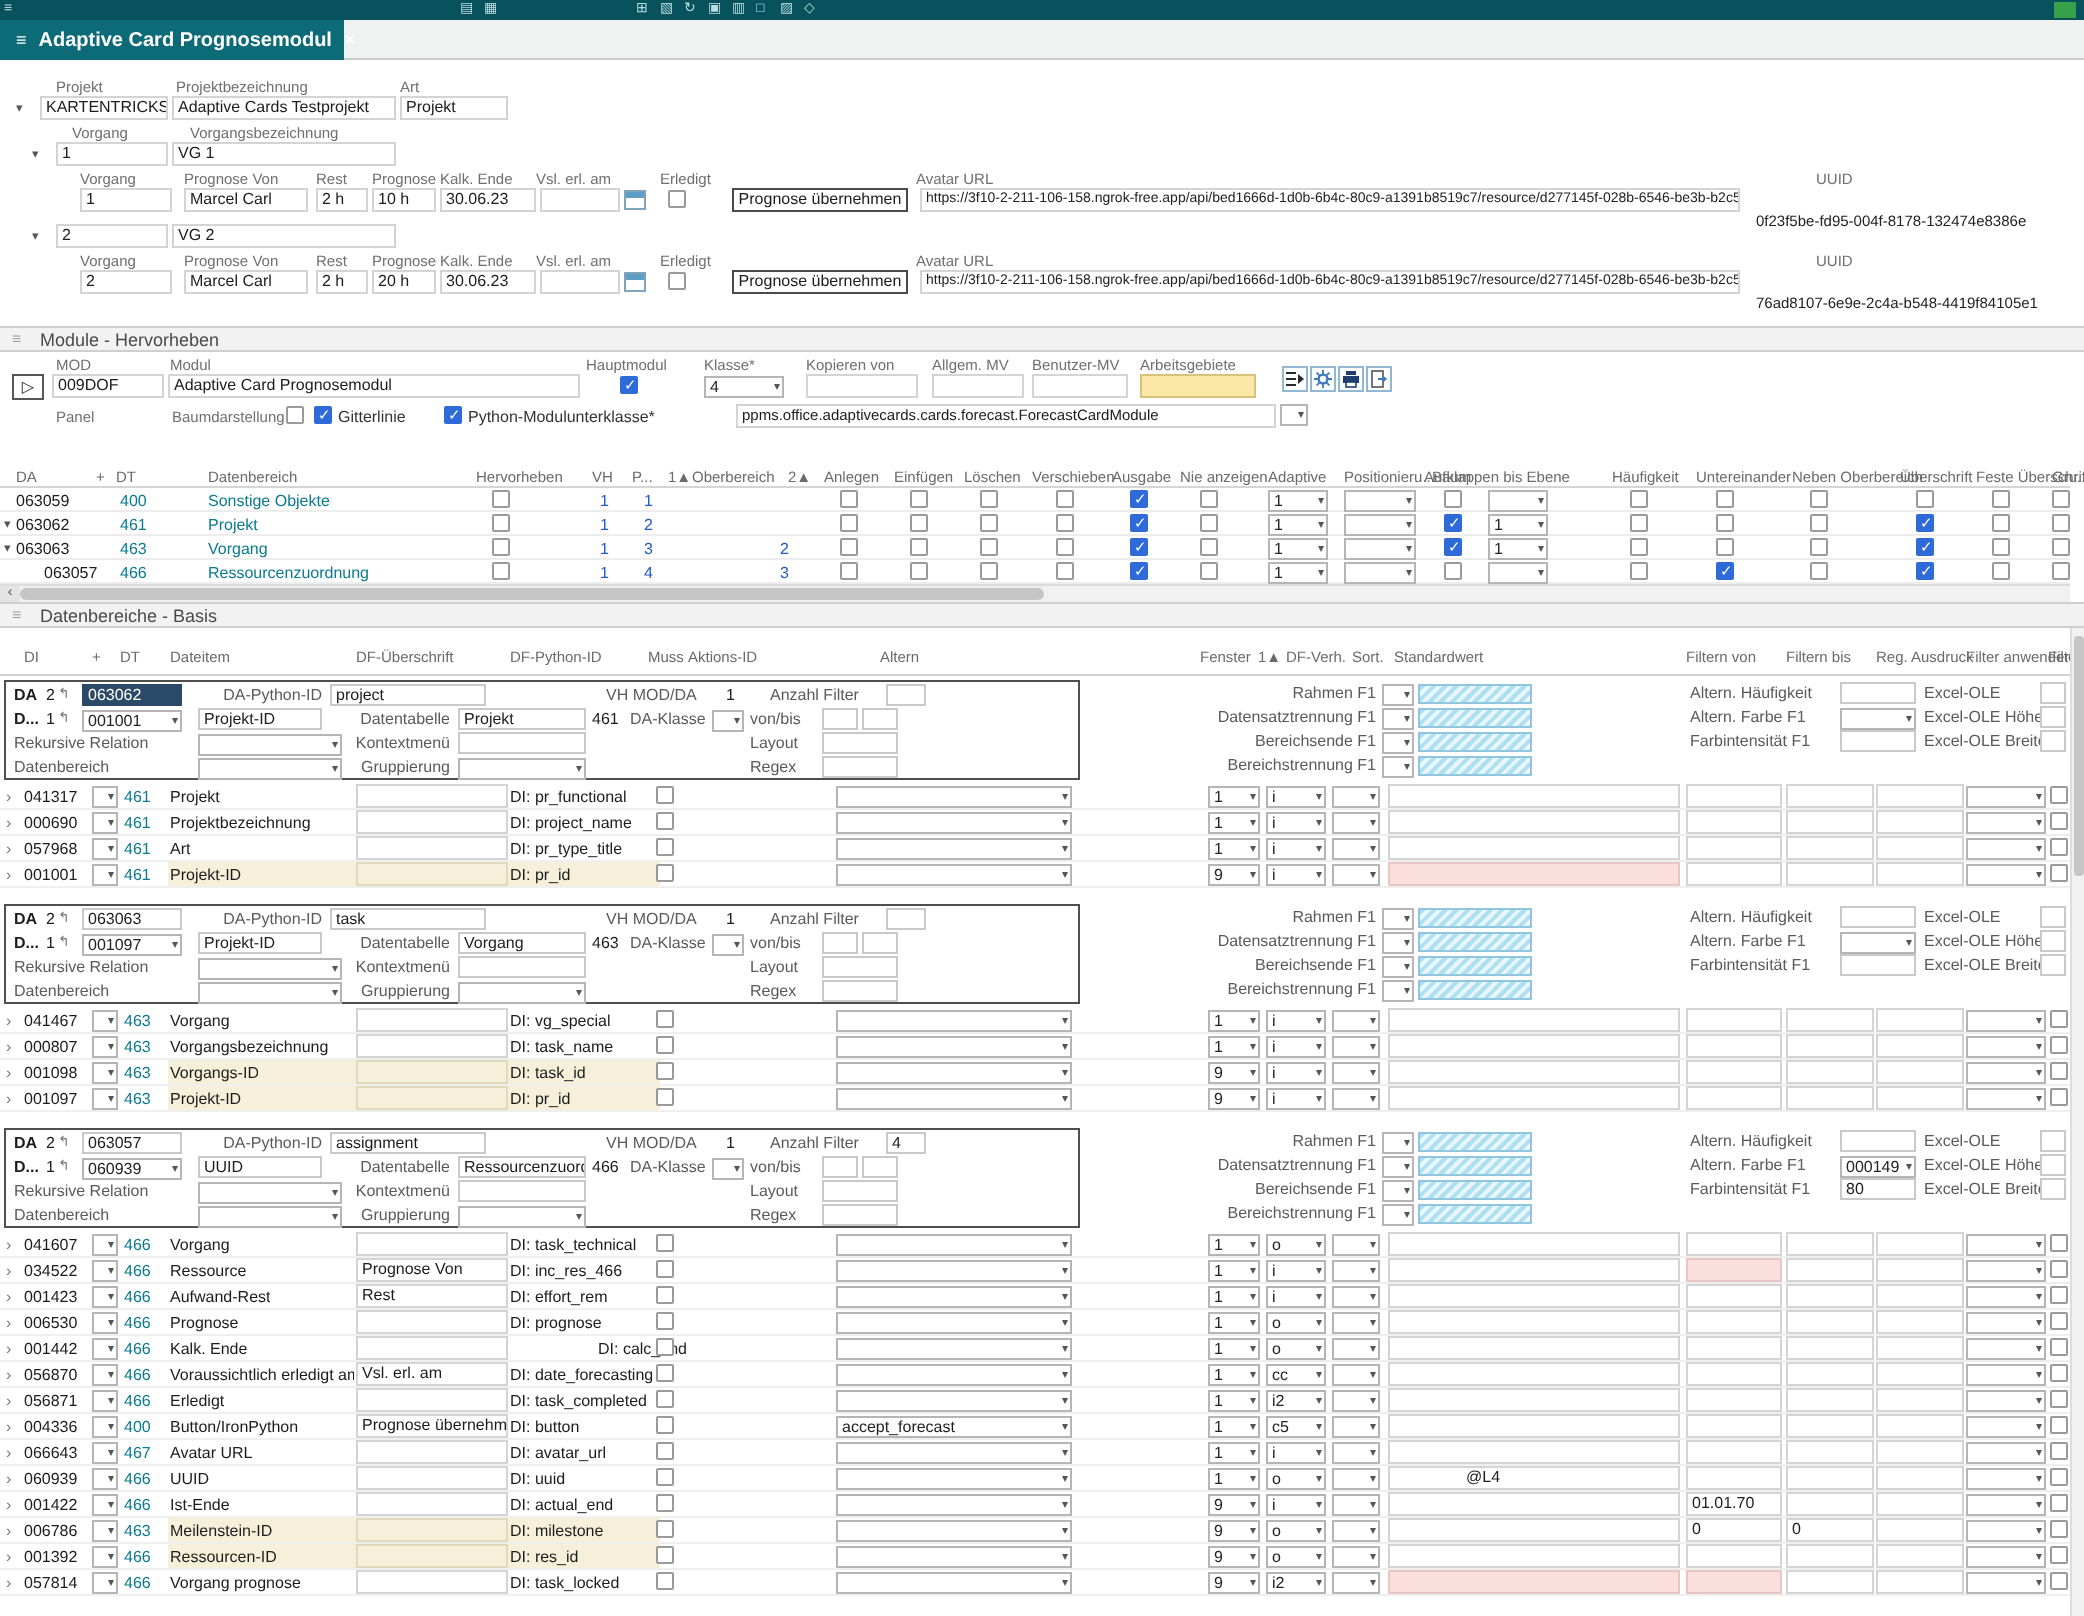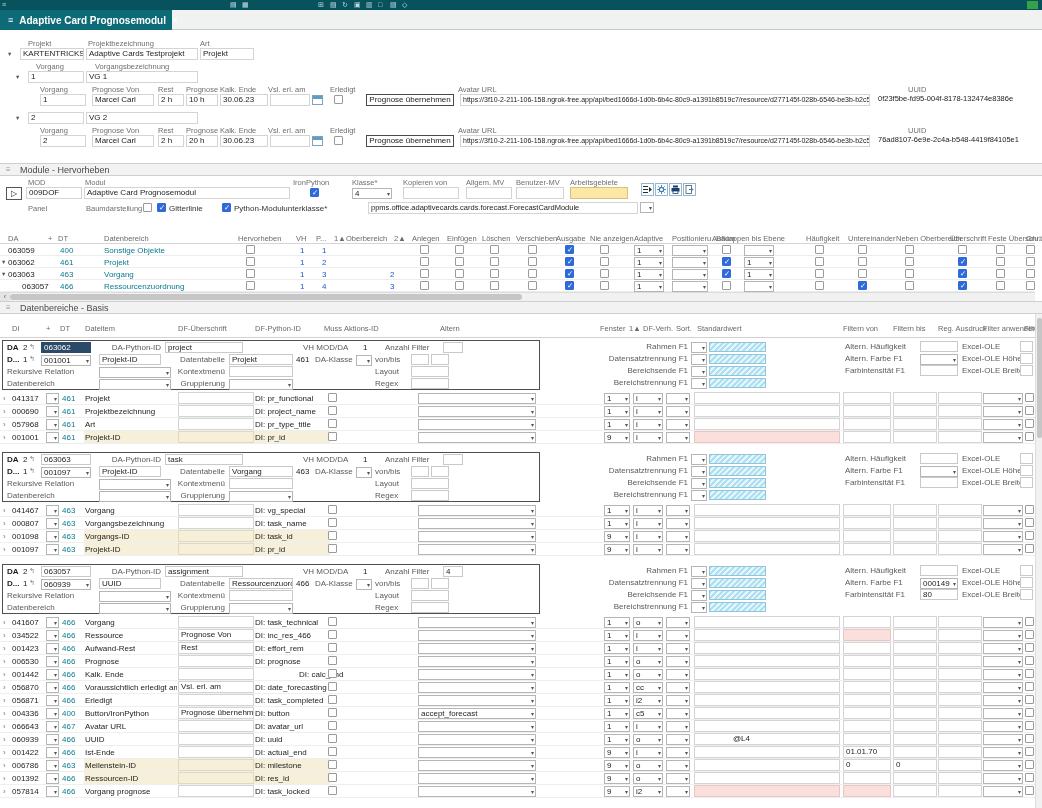--- a/index.html
+++ b/index.html
@@ -23,21 +23,21 @@
 .fcell.cream{background:#f6efda;border-color:#e2d9ba}
 .fcell.pink{background:#fadfdc;border-color:#e9c6c2}
 .fcell.url{font-size:7px;color:#222}
 .exp{position:absolute;top:2px;font-size:6.5px;color:#555}
 .exp2{position:absolute;top:2px;font-size:8px;color:#777}
 .chk{position:absolute;top:1px;width:9px;height:9px;border:1px solid #9a9a9a;border-radius:1px;background:#fff}
 .chk.on{background:#2e6bd8;border-color:#2e6bd8}
 .chk.on::after{content:"✓";position:absolute;left:1px;top:-1.5px;color:#fff;font-size:7.5px}
 .btn{position:absolute;top:0;height:12px;border:1px solid #4a4a4a;background:#fff;font-size:8px;line-height:10px;text-align:center;white-space:nowrap;overflow:hidden}
 .cal{position:absolute;top:1px;width:11px;height:10px;border:1px solid #7fa3b8;background:linear-gradient(#5f9ec4 0 3px,#fff 3px)}
-.plain{position:absolute;top:0;font-size:7.5px;white-space:nowrap;color:#222}
+.plain{position:absolute;top:12px;font-size:7.5px;white-space:nowrap;color:#222}
 .teal{color:#0a7a8f}
 .blue{color:#1f58c9}
 .sechdr{position:absolute;left:0;width:1042px;height:13px;background:#f2f2f2;border-top:1px solid #cfcfcf;border-bottom:1px solid #cfcfcf;line-height:12px}
 .sechdr .h{position:absolute;left:6px;top:0;color:#999;font-size:8px}
 .sechdr .t{position:absolute;left:20px;top:0;color:#4a4a4a;font-size:9px}
 .modform{position:absolute;left:0;top:176px;width:1042px;height:56px}
 .playbtn{position:absolute;width:16px;height:13px;border:1px solid #555;background:#fff;font-size:8px;text-align:center;line-height:12px}
 .sel{position:absolute;top:1px;height:11px;border:1px solid #b5b5b5;background:#fff;font-size:8px;line-height:9px;padding:0 9px 0 2px;white-space:nowrap;overflow:hidden;color:#222}
 .sel::after{content:"▾";position:absolute;right:1px;top:1px;font-size:6px;color:#555}
 .micon{position:absolute;width:13px;height:13px;border:1px solid #92b7d2;background:#fbfdfe;display:flex;align-items:center;justify-content:center}
@@ -169,21 +169,21 @@
     </div>
 
   <div class="sechdr" style="top:163px">
     <span class="h">≡</span>
     <span class="t">Module - Hervorheben</span>
   </div>
 
   <div class="modform">
     <span class="flbl" style="left:28px;top:2px">MOD</span>
     <span class="flbl" style="left:85px;top:2px">Modul</span>
-    <span class="flbl" style="left:293px;top:2px">IronPython</span>
+    <span class="flbl" style="left:293px;top:2px">Hauptmodul</span>
     <span class="flbl" style="left:352px;top:2px">Klasse*</span>
     <span class="flbl" style="left:403px;top:2px">Kopieren von</span>
     <span class="flbl" style="left:466px;top:2px">Allgem. MV</span>
     <span class="flbl" style="left:516px;top:2px">Benutzer-MV</span>
     <span class="flbl" style="left:570px;top:2px">Arbeitsgebiete</span>
 
     <span class="playbtn" style="left:6px;top:11px">▷</span>
     <span class="fcell" style="left:26px;top:11px;width:56px">009DOF</span>
     <span class="fcell" style="left:84px;top:11px;width:206px">Adaptive Card Prognosemodul</span>
     <span class="chk on" style="left:310px;top:12px"></span>

